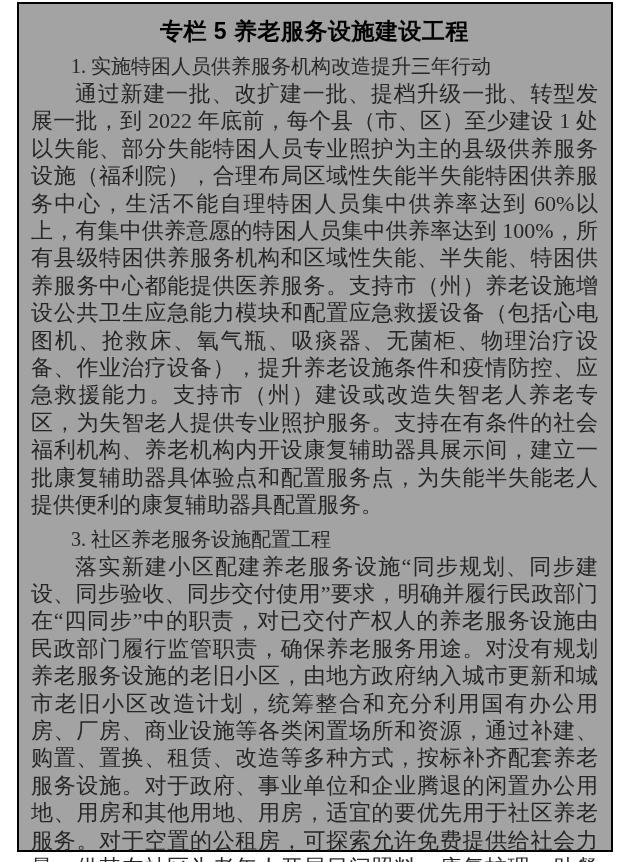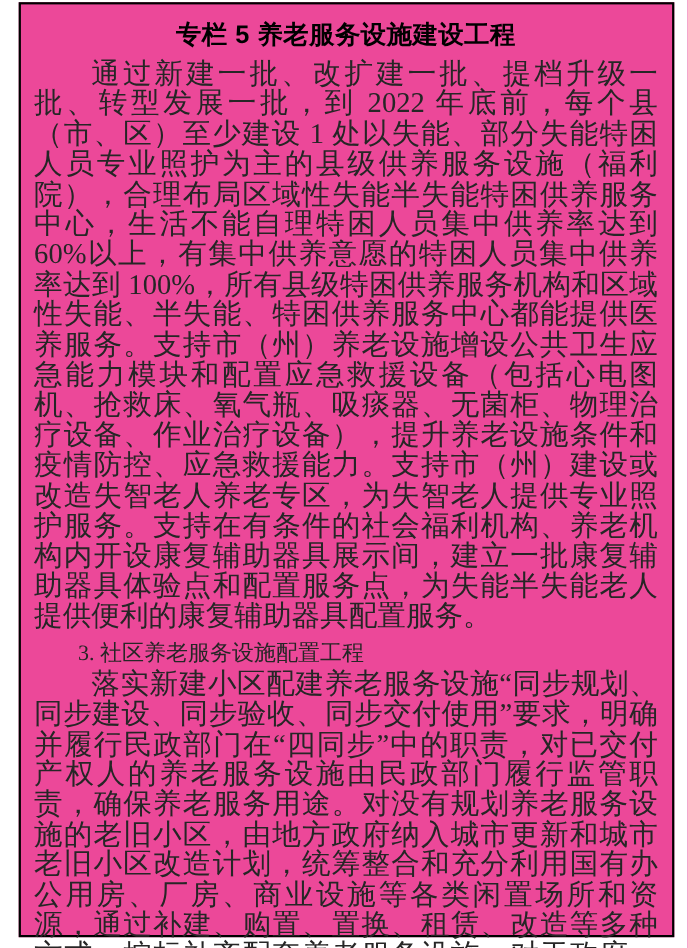--- a/index.html
+++ b/index.html
@@ -15,21 +15,21 @@
   }
   .frame {
     position: absolute;
     left: 17px;
     top: 2px;
     width: 596px;
     height: 850px;
     border: 2px solid #000000;
     box-sizing: border-box;
     padding: 10px 13px 0 12px;
-    background: #ec4899;
+    background: #a3a3a3;
   }
   .title {
     margin: 2px 0 7px 0;
     text-align: center;
     font-family: "Liberation Sans", sans-serif;
     font-weight: bold;
     font-size: 23px;
     line-height: 30px;
     color: #000000;
     letter-spacing: 0.5px;
@@ -41,33 +41,34 @@
     font-weight: normal;
     font-size: 20px;
     line-height: 27px;
     color: #262626;
   }
   .body-text {
     margin: 0;
     text-indent: 2em;
     text-align: justify;
     font-family: "Liberation Serif", serif;
-    font-size: 26px;
+    font-size: 22px;
     line-height: 27.4px;
     color: #262626;
   }
 </style>
 </head>
 <body>
 
 <div class="page">
   <div class="frame">
     <h1 class="title">专栏 5 养老服务设施建设工程</h1>
 
     <section>
+      <h2 class="sec-heading">1. 实施特困人员供养服务机构改造提升三年行动</h2>
       <p class="body-text">通过新建一批、改扩建一批、提档升级一批、转型发展一批，到 2022 年底前，每个县（市、区）至少建设 1 处以失能、部分失能特困人员专业照护为主的县级供养服务设施（福利院），合理布局区域性失能半失能特困供养服务中心，生活不能自理特困人员集中供养率达到 60%以上，有集中供养意愿的特困人员集中供养率达到 100%，所有县级特困供养服务机构和区域性失能、半失能、特困供养服务中心都能提供医养服务。支持市（州）养老设施增设公共卫生应急能力模块和配置应急救援设备（包括心电图机、抢救床、氧气瓶、吸痰器、无菌柜、物理治疗设备、作业治疗设备），提升养老设施条件和疫情防控、应急救援能力。支持市（州）建设或改造失智老人养老专区，为失智老人提供专业照护服务。支持在有条件的社会福利机构、养老机构内开设康复辅助器具展示间，建立一批康复辅助器具体验点和配置服务点，为失能半失能老人提供便利的康复辅助器具配置服务。</p>
     </section>
 
     <section>
       <h2 class="sec-heading">3. 社区养老服务设施配置工程</h2>
       <p class="body-text">落实新建小区配建养老服务设施“同步规划、同步建设、同步验收、同步交付使用”要求，明确并履行民政部门在“四同步”中的职责，对已交付产权人的养老服务设施由民政部门履行监管职责，确保养老服务用途。对没有规划养老服务设施的老旧小区，由地方政府纳入城市更新和城市老旧小区改造计划，统筹整合和充分利用国有办公用房、厂房、商业设施等各类闲置场所和资源，通过补建、购置、置换、租赁、改造等多种方式，按标补齐配套养老服务设施。对于政府、事业单位和企业腾退的闲置办公用地、用房和其他用地、用房，适宜的要优先用于社区养老服务。对于空置的公租房，可探索允许免费提供给社会力量，供其在社区为老年人开展日间照料、康复护理、助餐助行、老年教育等服务。到 2025 年，新（改、扩）建 500 个街道（乡镇）综合性社区养老服务设施，所有城市市辖区街道和有条件的乡镇至少建设 1 处具备全托、日托、上门服务等综合性社区养老服务设施，社区日间照料机构覆盖率达到 100%，基本建成“一刻钟”居家养老服务圈和助餐、助洁、助浴、助行等服务机制。</p>
     </section>
   </div>
 </div>
 

